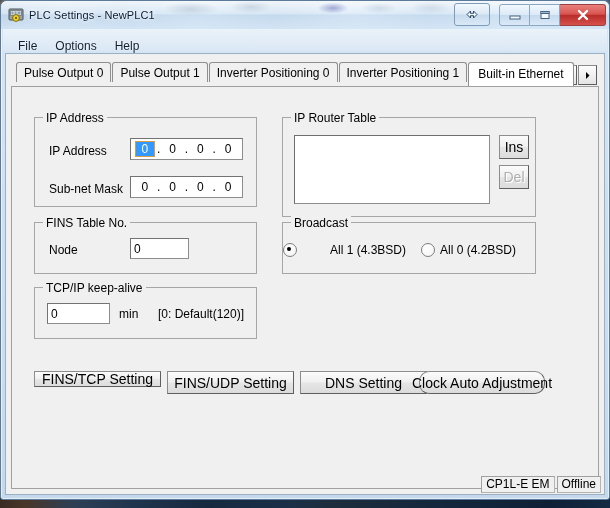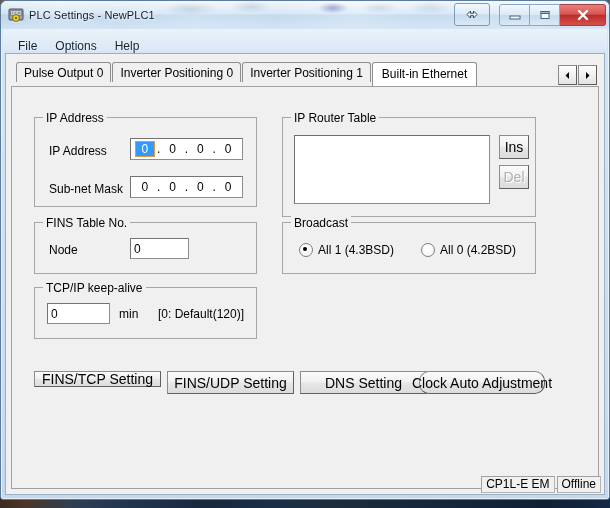--- a/index.html
+++ b/index.html
@@ -411,20 +411,21 @@
     <div class="menu-item">File</div>
     <div class="menu-item">Options</div>
     <div class="menu-item">Help</div>
   </div>
 
   <div id="client">
 
     <div id="tabstrip">
       <div id="tabrow">
         <div class="tab">Pulse Output 0</div>
+        <div class="tab">Pulse Output 1</div>
         <div class="tab">Inverter Positioning 0</div>
         <div class="tab">Inverter Positioning 1</div>
         <div class="tab active">Built-in Ethernet</div>
       </div>
       <div id="tabspin">
         <div class="spinbtn">
           <svg width="9" height="9" viewBox="0 0 9 9">
               <path d="M6 1 L2.5 4.5 L6 8 Z" fill="#000"></path>
             </svg>
         </div>
@@ -474,21 +475,21 @@
       <div class="group" style="left:22px; top:135px; width:223px; height:52px;">
         <div class="legend">FINS Table No.</div>
         <div class="fieldlabel" style="left:14px; top:20px;">Node</div>
         <div class="textbox" style="left:95px; top:15px; width:59px; height:21px;">
           <span class="val">0</span>
         </div>
       </div>
 
       <div class="group" style="left:270px; top:135px; width:254px; height:52px;">
         <div class="legend">Broadcast</div>
-        <div class="radio checked" style="left:16px; top:20px;">
+        <div class="radio checked" style="left:0; top:20px;gap:28px;">
           <span class="dotbox"></span>
           <span>All 1 (4.3BSD)</span>
         </div>
         <div class="radio" style="left:138px; top:20px;">
           <span class="dotbox"></span>
           <span>All 0 (4.2BSD)</span>
         </div>
       </div>
 
       <div class="group" style="left:22px; top:200px; width:223px; height:52px;">

